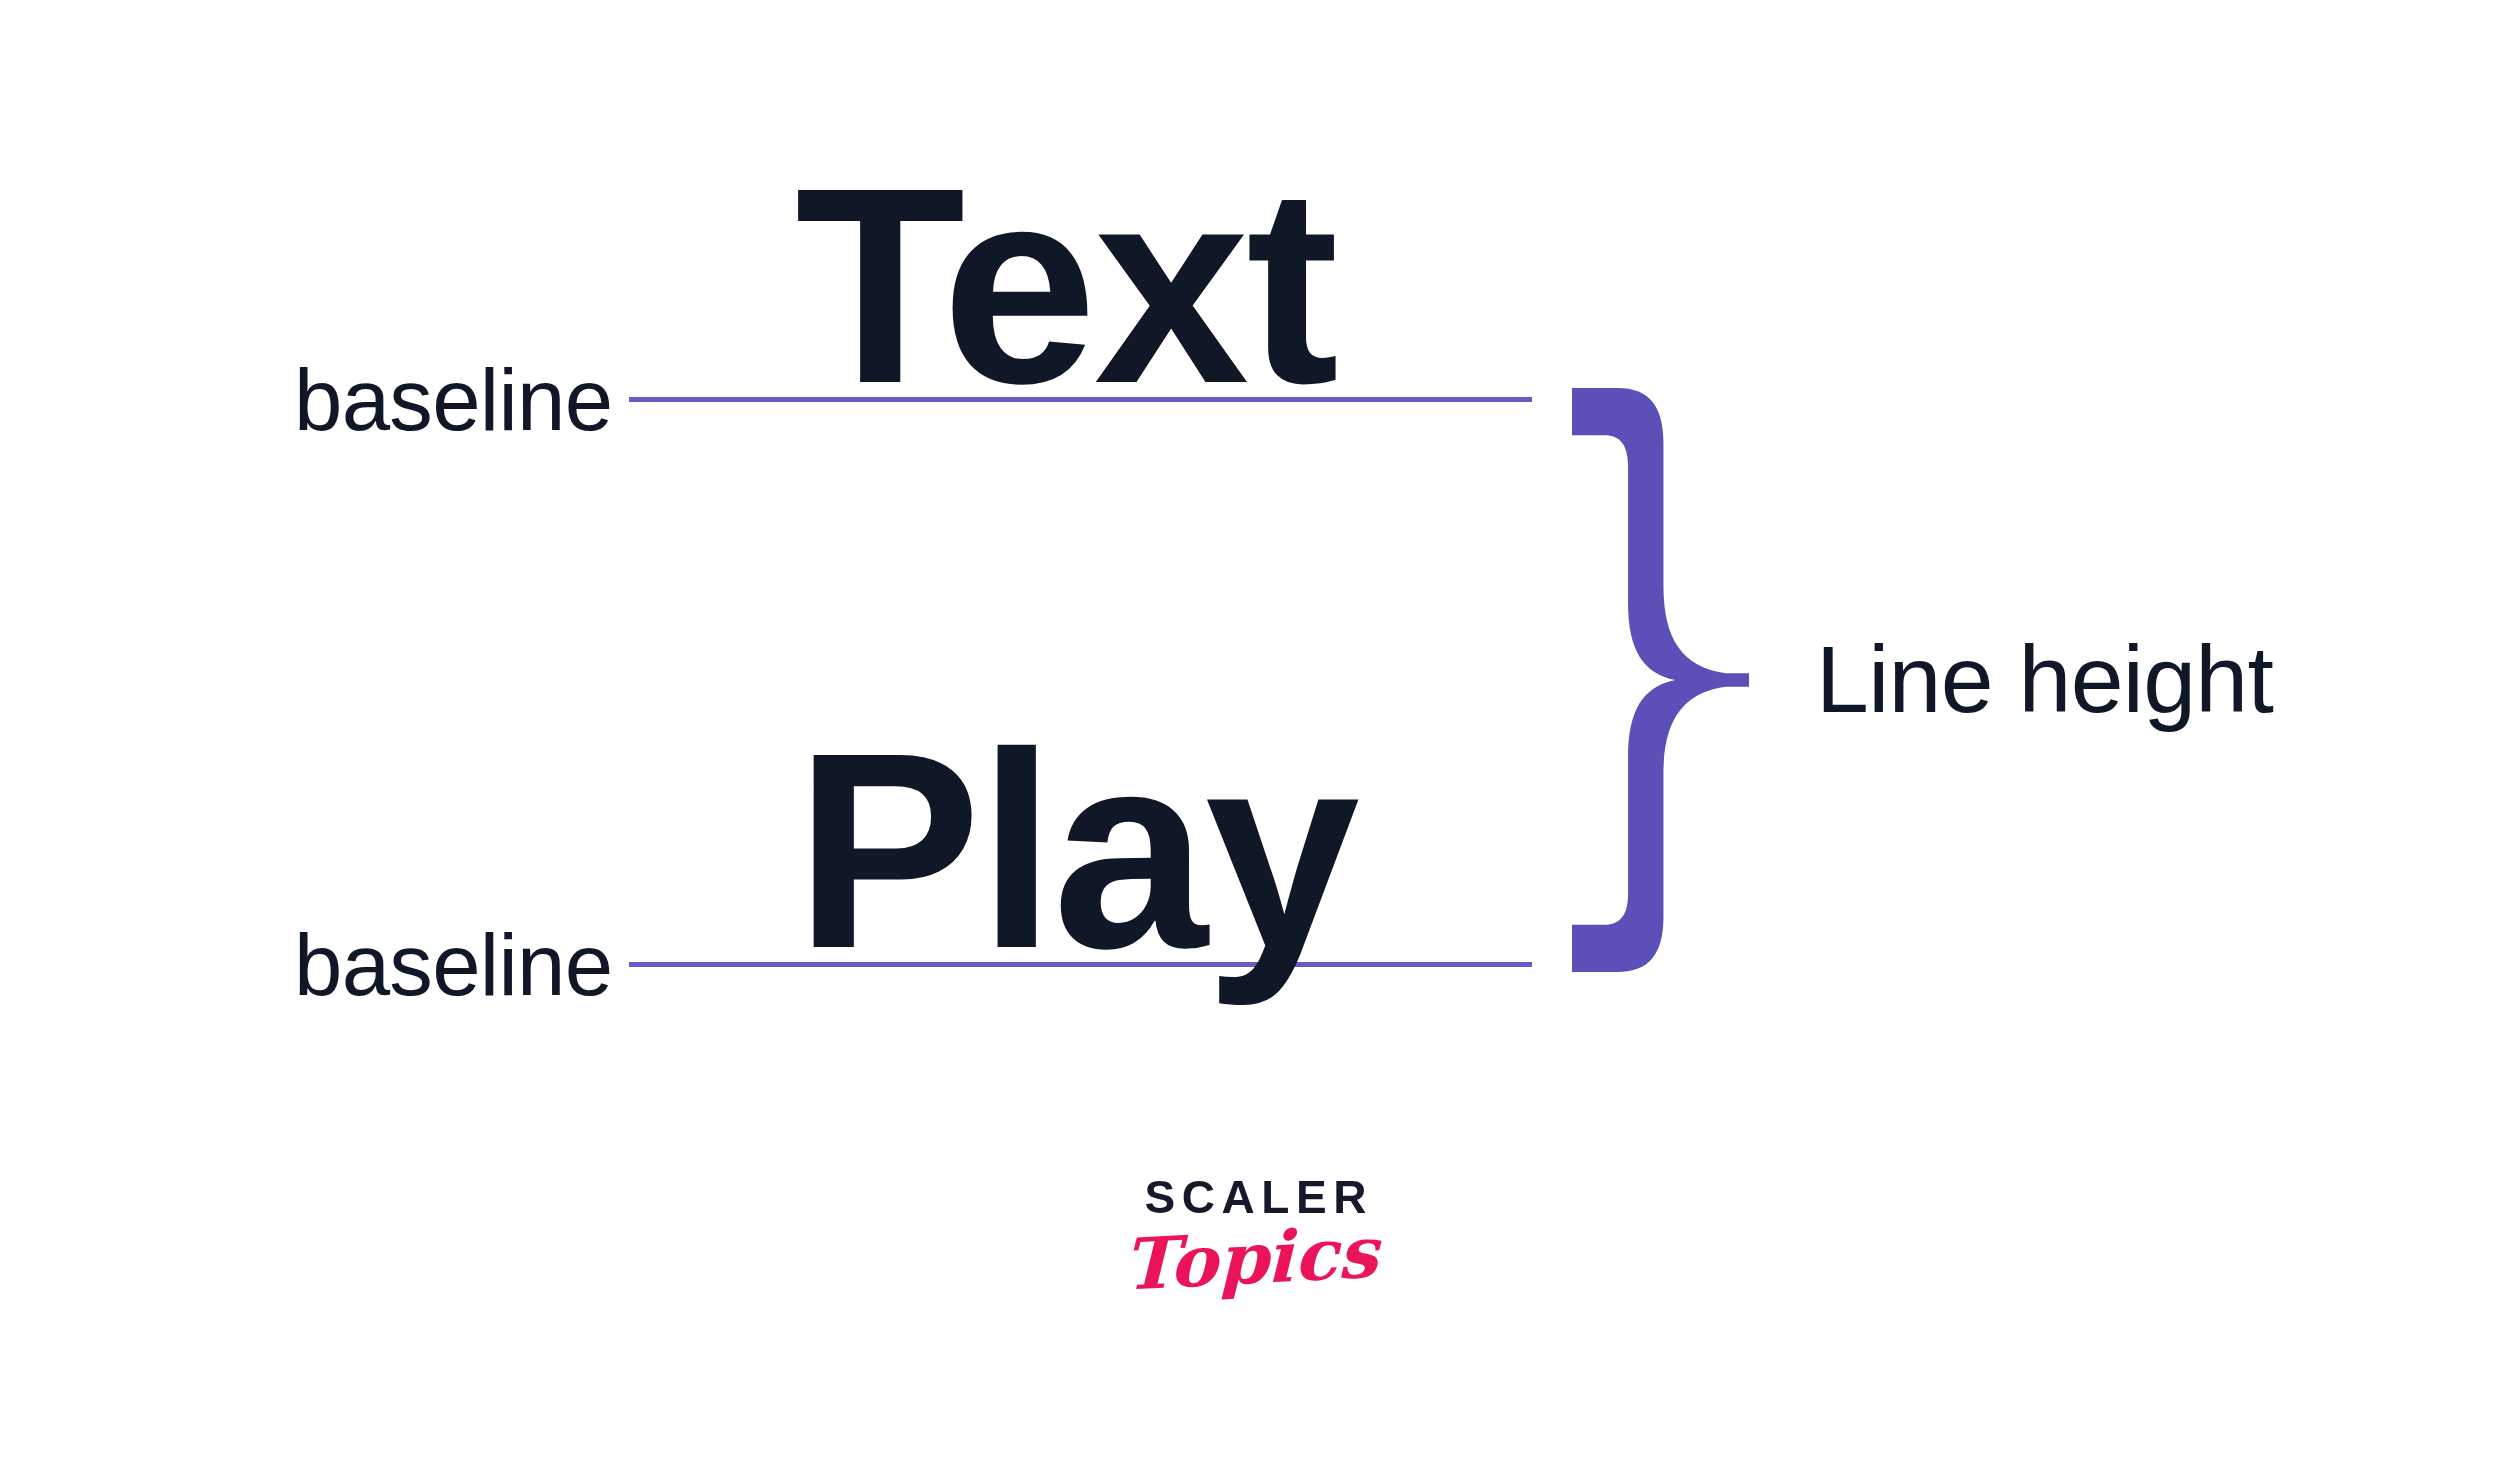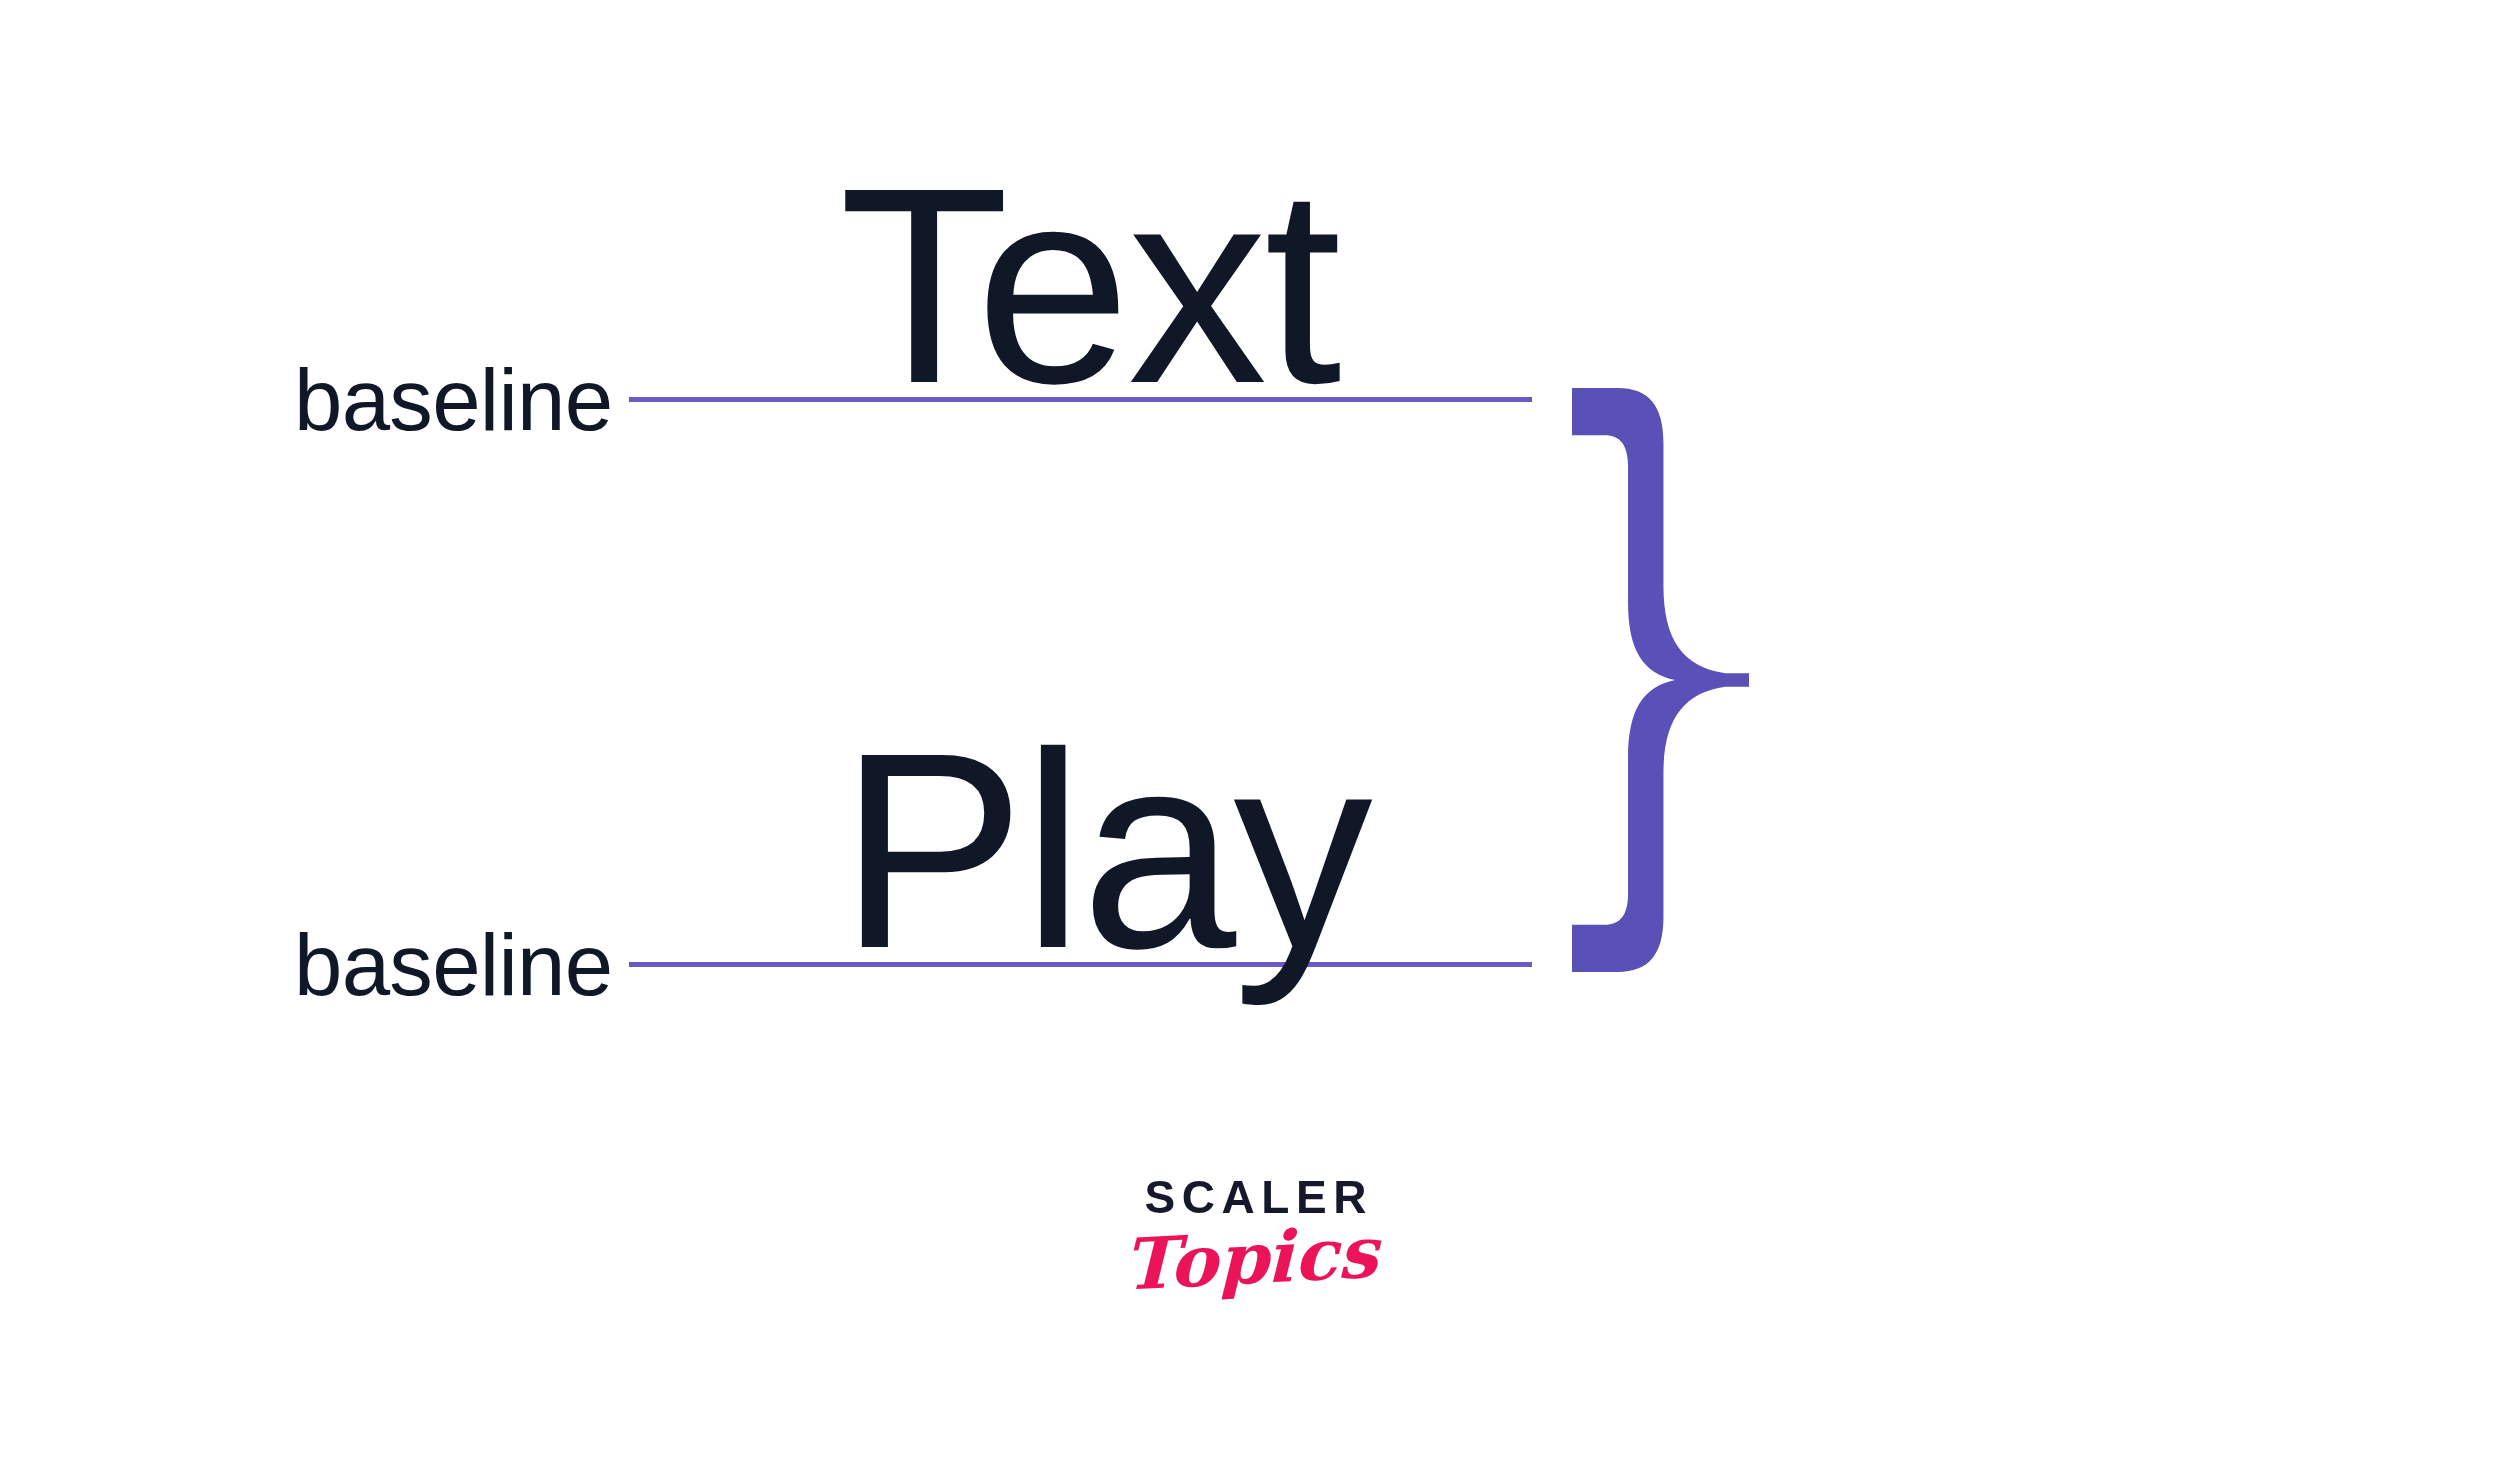--- a/index.html
+++ b/index.html
@@ -40,27 +40,26 @@
     height: 5.2px;
     background: #6a5ac4;
   }
   #baseline-rule-top    { top: 397px; }
   #baseline-rule-bottom { top: 962px; }
 
   
   .sample-word {
     position: absolute;
     font-family: "Liberation Sans", sans-serif;
-    font-weight: 400;
+    font-weight: 700;
     font-size: 279px;
     line-height: 1;
     color: #101828;
     white-space: nowrap;
     letter-spacing: -3px;
-    margin-left: 44px;
   }
   
   #sample-word-text { left: 795px; top: 146px; }
   #sample-word-play { left: 795px; top: 711px; }
 
   
   #line-height-brace {
     position: absolute;
     left: 1572px;
     top: 388px;
@@ -154,20 +153,21 @@
                L 76 500
                C 76 436 96 404 140 395
                C 96 386 76 354 76 290
                L 76 106
                C 76 78 66 64 44 64
                L 0 64
                Z" fill="#5b4fb8"></path>
     </svg>
   </div>
 
+  <div id="line-height-label">Line height</div>
 
   <div id="brand-logo">
     <div id="brand-wordmark">SCALER</div>
     <div id="brand-script-wrap">
       <span id="brand-script">Topics</span>
     </div>
   </div>
 
 </div>
 

